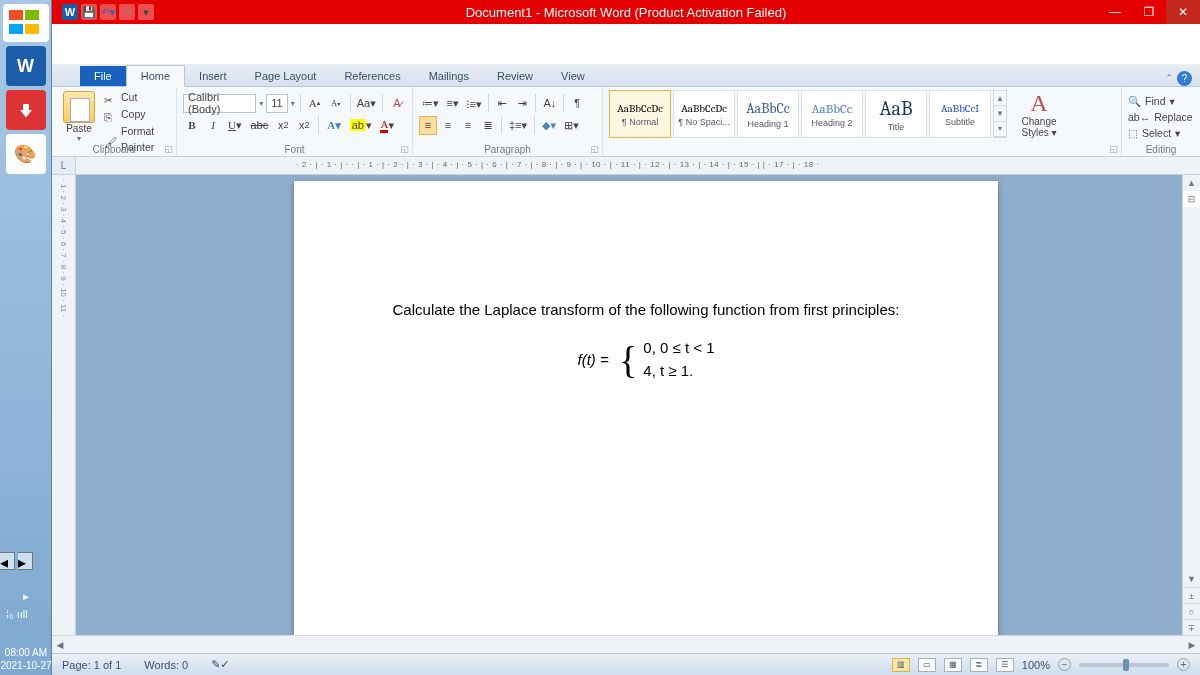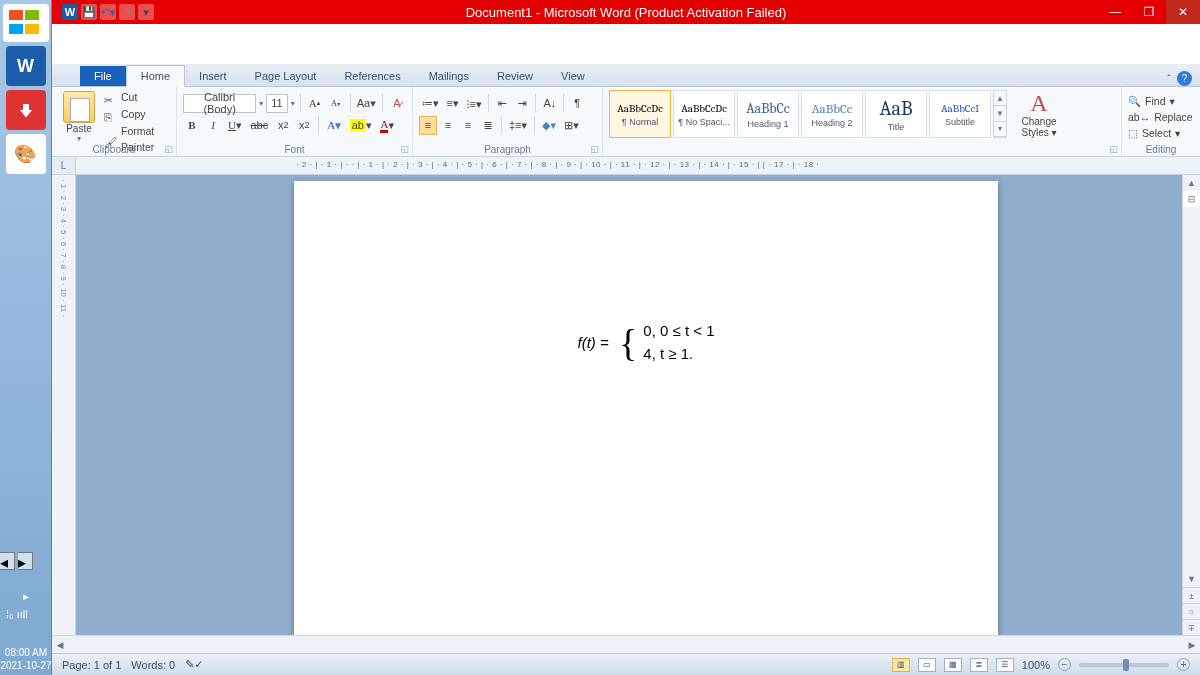--- a/index.html
+++ b/index.html
@@ -40,21 +40,21 @@
 .clipb{width:125px;}
 .clipb .pastebtn{position:absolute;left:6px;top:4px;width:42px;text-align:center;font-size:10px;}
 .clipb .pastebtn .ic{width:32px;height:32px;margin:0 auto;background:linear-gradient(#ffe9a8,#ffcc55);border:1px solid #caa84a;border-radius:3px;position:relative;}
 .clipb .pastebtn .ic:after{content:"";position:absolute;left:6px;top:6px;width:18px;height:22px;background:#fff;border:1px solid #aac;}
 .clipb .list{position:absolute;left:52px;top:2px;font-size:10.5px;line-height:1.6;}
 .clipb .list div{display:flex;align-items:center;gap:4px;}
 .tinyic{width:13px;height:11px;display:inline-block;}
 
 .fontg{width:236px;}
 .fontg .row{display:flex;align-items:center;gap:3px;height:22px;}
-.ctrl{border:1px solid #b7c3d1;background:#fff;height:19px;font-size:11px;padding:0 4px;display:flex;align-items:center;text-align:center;}
+.ctrl{border:1px solid #b7c3d1;background:#fff;height:19px;font-size:11px;padding:0 4px;display:flex;align-items:center;}
 .btn{height:19px;min-width:18px;display:flex;align-items:center;justify-content:center;border:1px solid transparent;padding:0 2px;}
 .sep{width:1px;height:18px;background:#cfd8e3;margin:0 2px;}
 
 .parag{width:190px;}
 .parag .row{display:flex;align-items:center;gap:2px;height:22px;}
 .parag .btn.active{background:#fcdd9e;border-color:#e6b555;}
 
 .stylesg{flex:1;min-width:390px;}
 .stylesg .gal{display:flex;gap:2px;height:50px;align-items:center;}
 .stylebox{width:62px;height:48px;border:1px solid #d7e0ea;background:#fff;text-align:center;font-size:9px;color:#556;display:flex;flex-direction:column;justify-content:center;gap:2px;overflow:hidden;}
@@ -85,21 +85,21 @@
 .eq .cases div{line-height:1.5;}
 .scroll-v{width:18px;background:#eef2f6;border-left:1px solid #cdd7e2;display:flex;flex-direction:column;font-size:9px;color:#678;}
 .scroll-v .ar{height:16px;display:flex;align-items:center;justify-content:center;}
 .scroll-v .track{flex:1;}
 .scroll-v .ex{height:16px;display:flex;align-items:center;justify-content:center;border-top:1px solid #cdd7e2;}
 
 .hscroll{height:18px;background:#eef2f6;border-top:1px solid #cdd7e2;display:flex;align-items:center;}
 .hscroll .ar{width:16px;text-align:center;font-size:9px;color:#678;}
 .hscroll .track{flex:1;}
 
-.status{height:22px;background:linear-gradient(#eaf0f7,#cedceb);border-top:1px solid #b7c5d4;display:flex;align-items:center;font-size:11px;color:#3b4f66;padding:0 10px;gap:10px;}
+.status{height:22px;background:linear-gradient(#eaf0f7,#cedceb);border-top:1px solid #b7c5d4;display:flex;align-items:center;font-size:11px;color:#3b4f66;padding:0 10px;gap:23px;}
 .status .right{margin-left:auto;display:flex;align-items:center;gap:8px;}
 .viewbtn{width:18px;height:14px;border:1px solid #9fb2c5;background:#fdfdfd;font-size:8px;display:flex;align-items:center;justify-content:center;}
 .viewbtn.active{background:#fde7a8;border-color:#e0b24c;}
 .zoom-slider{width:90px;height:4px;background:#b8c6d5;position:relative;border-radius:2px;}
 .zoom-slider:before{content:"";position:absolute;left:44px;top:-4px;width:6px;height:12px;background:#6f90b0;border-radius:2px;}
 .zm{width:13px;height:13px;border:1px solid #8aa;border-radius:50%;font-size:10px;line-height:11px;text-align:center;color:#567;}
 
 
 .behind{position:absolute;left:0;top:120px;width:52px;height:430px;background:linear-gradient(180deg,#88a9be 0%,#6d97b8 50%,#5585aa 100%);z-index:0;}
 </style>
@@ -317,20 +317,21 @@
       </div>
   </div>
 
   <div class="docarea">
     <div class="ruler-v">
       <div style="writing-mode:vertical-rl;margin:auto;color:#888">· 1 · 2 · 3 · 4 · 5 · 6 · 7 · 8 · 9 · 10 · 11 ·</div>
     </div>
     <div class="canvas-wrap">
       <div class="page">
         <div class="page-content">
+          <div>Calculate the Laplace transform of the following function from first principles:</div>
           <div class="eq">
             <span class="fx">f(t) = </span>
             <span class="brace">{</span>
             <span class="cases">
               <div>0,   0 ≤ t &lt; 1</div>
               <div>4,   t ≥ 1.</div>
             </span>
           </div>
         </div>
       </div>

